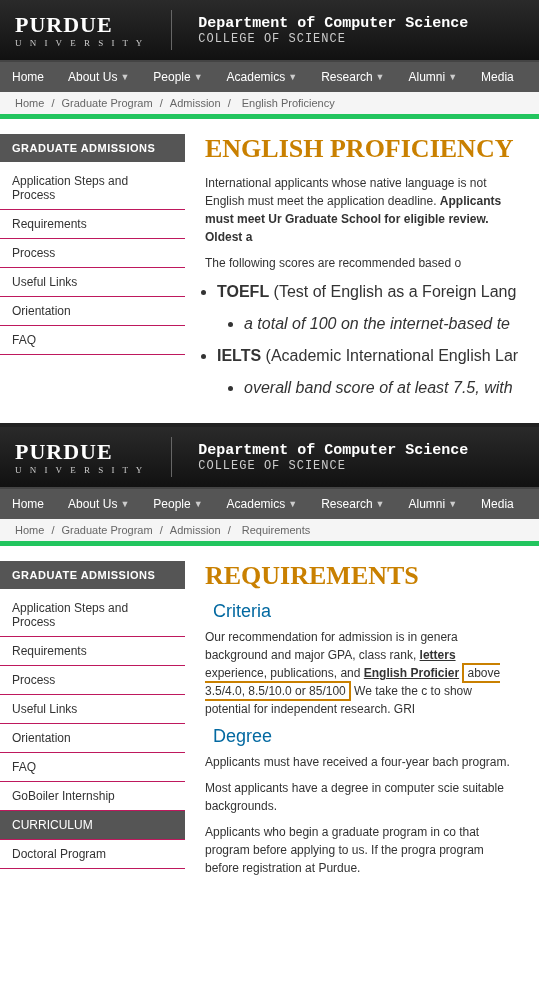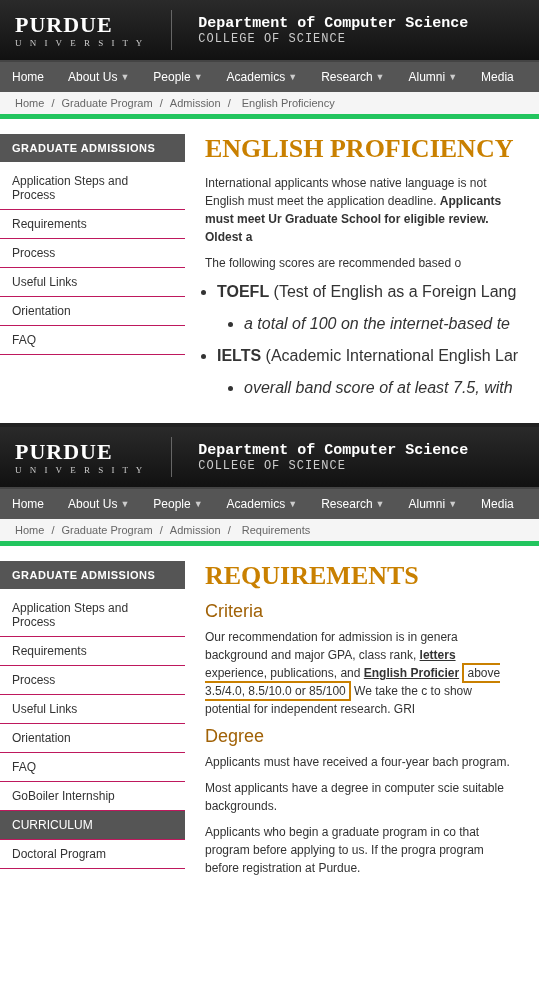--- a/index.html
+++ b/index.html
@@ -117,22 +117,22 @@
     .page-title {
       font-size: 26px;
       font-weight: bold;
       color: #c98000;
       margin-bottom: 10px;
       font-family: Georgia, serif;
     }
 
     .section-subtitle {
       font-size: 18px;
-      color: #a16207;
-      margin: 8px 0 6px 0;
+      color: #0369a1;
+      margin: 8px 0 6px 8px;
       font-weight: normal;
     }
 
     .content-text {
       font-size: 12px;
       color: #333;
       line-height: 1.5;
       margin-bottom: 8px;
     }
 

